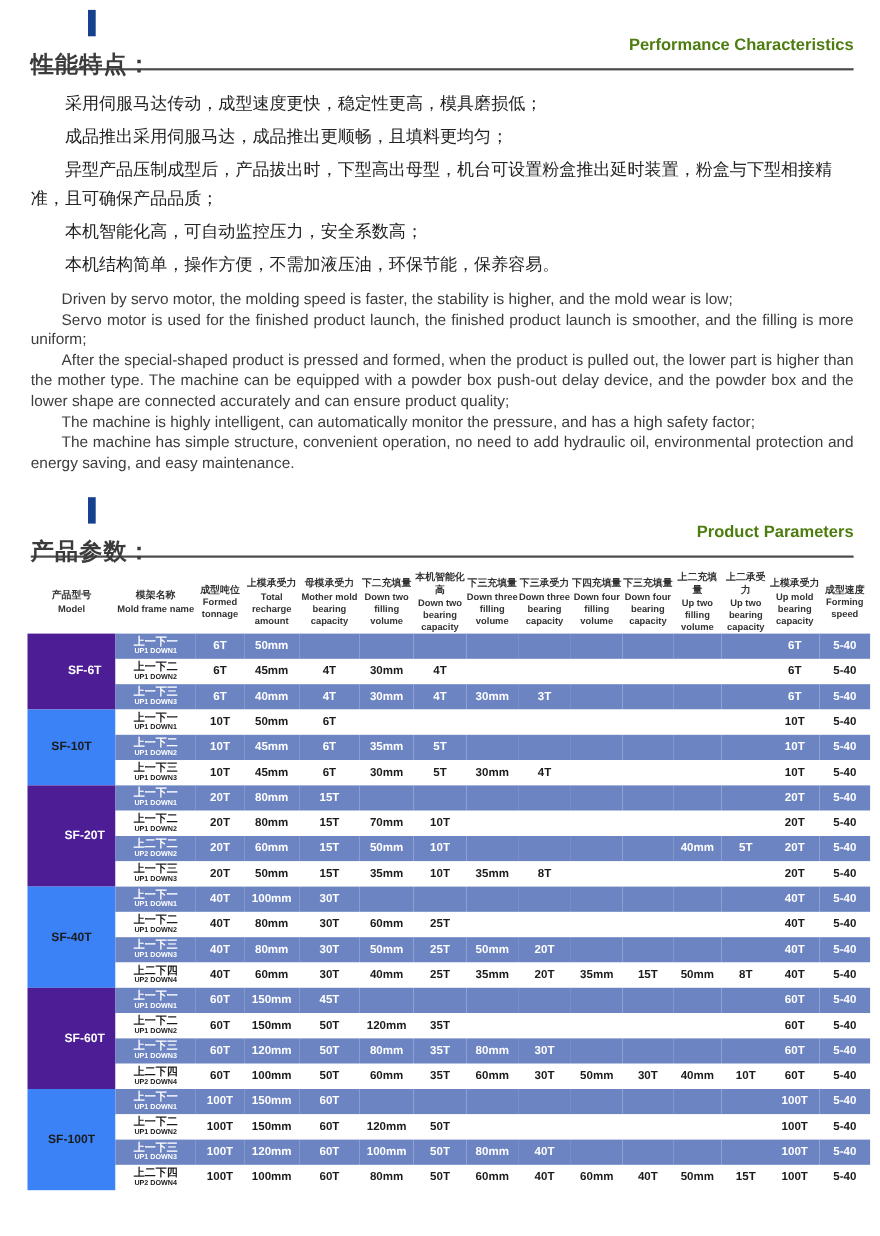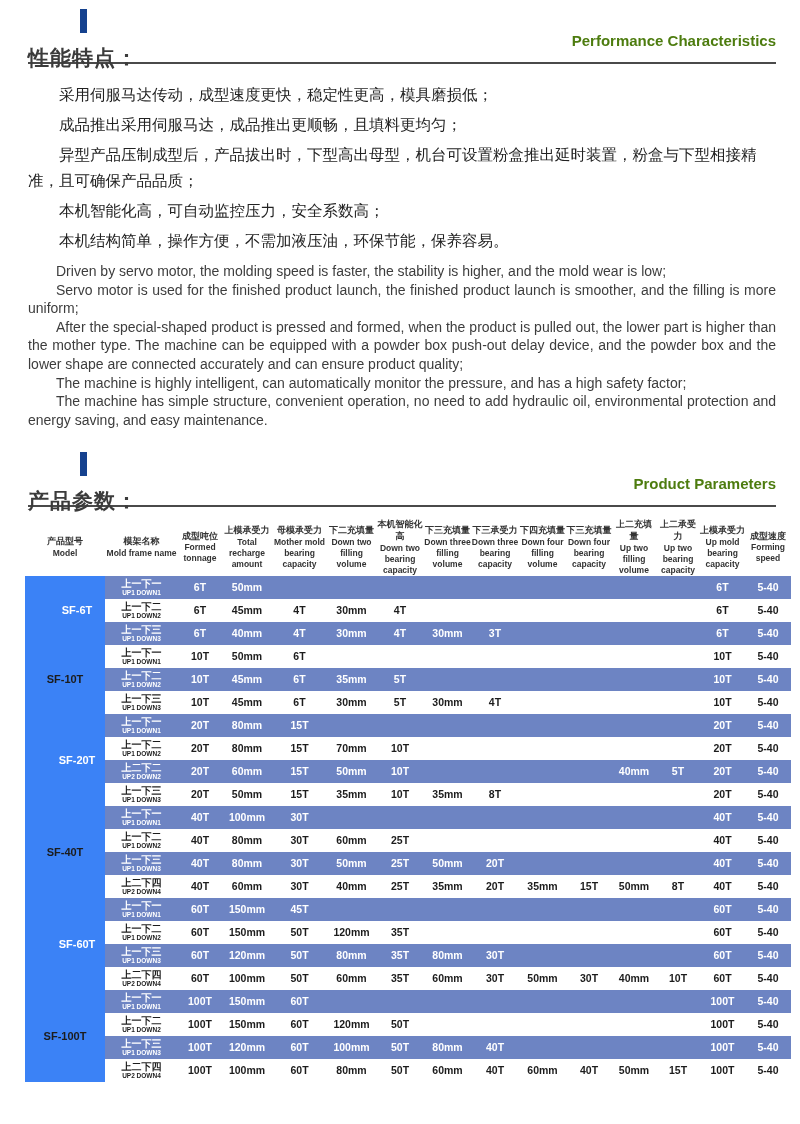--- a/index.html
+++ b/index.html
@@ -28,21 +28,21 @@
 
   
   table.params{border-collapse:collapse;table-layout:fixed;margin:12px 0 0 -3px;width:766px;}
   table.params th,table.params td{padding:0;text-align:center;vertical-align:middle;}
   thead th{height:50px;font-size:9px;font-weight:bold;color:#333;line-height:1.3;}
   thead .hzh{font-size:9px;font-weight:bold;}
   thead .hen{font-size:8.5px;font-weight:bold;}
   tbody td{height:23px;font-size:10.5px;font-weight:bold;}
   tr.row-blue td{background:#6d84c3;color:#ffffff;}
   tr.row-white td{background:#ffffff;color:#1c1c1c;}
-  td.model-cell.mblue{background:#3b82f6;color:#ffffff;padding-left:24px;}
+  td.model-cell.mblue{background:#4c1d95;color:#ffffff;padding-left:24px;}
   td.model-cell.mwhite{background:#3b82f6;color:#1c1c1c;}
   td.model-cell{font-size:11px;font-weight:bold;}
   td.frame-cell .fzh{font-size:10px;font-weight:bold;line-height:11px;}
   td.frame-cell .fen{font-size:6.5px;font-weight:bold;line-height:8px;}
 </style>
 </head>
 <body>
 
 <div class="page">
 

